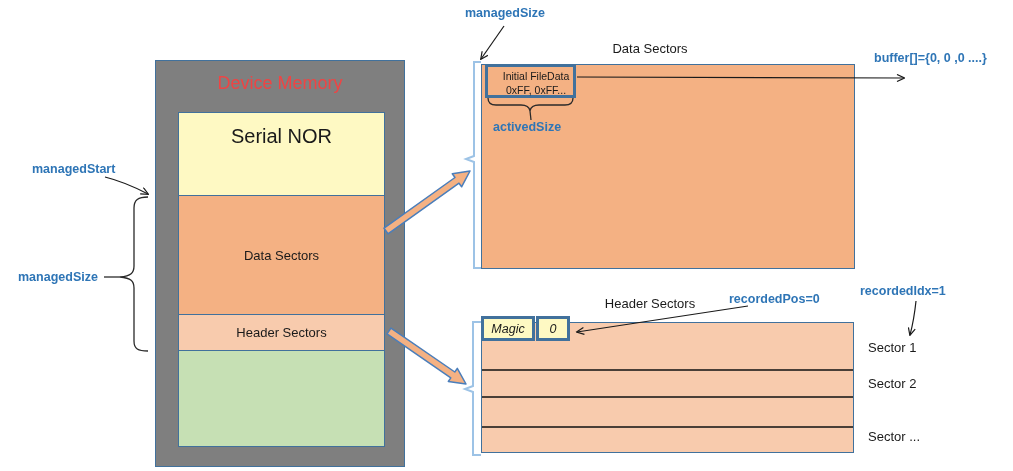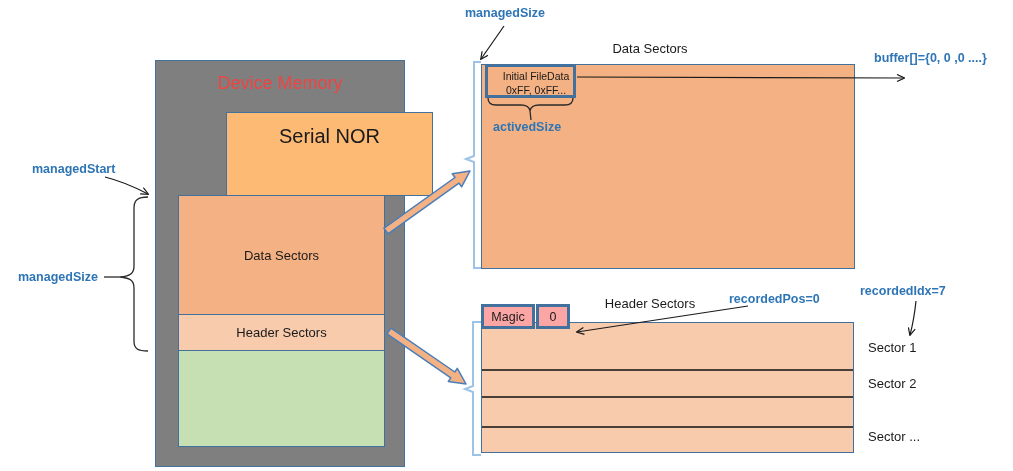--- a/index.html
+++ b/index.html
@@ -35,21 +35,21 @@
     text-align: center;
     color: #ef4444;
     font-size: 18px;
     white-space: nowrap;
   }
   .mem-section {
     left: 178px; width: 207px;
     border: 1px solid #41719c;
     display: flex; align-items: center; justify-content: center;
   }
-  .sec-serial  { top: 112px; height: 84px; background: #fdba74; align-items: flex-start; margin-left: 48px; }
+  .sec-serial  { top: 112px; height: 84px; background: #fef9c3; align-items: flex-start; }
   .sec-serial .black-label { font-size: 20px; margin-top: 12px; }
   .sec-data    { top: 195px; height: 120px; background: #f4b183; }
   .sec-header  { top: 314px; height: 37px; background: #f8cbad; }
   .sec-free    { top: 350px; height: 97px; background: #c6e0b4; }
   
   .panel-title {
     width: 140px; text-align: center;
   }
   .big-box {
     border: 1px solid #41719c;
@@ -62,26 +62,27 @@
     border: 3px solid #41719c;
     text-align: center;
     font-size: 10.5px;
     line-height: 14px;
     color: #1a1a1a;
     padding-top: 2px;
     white-space: nowrap;
     padding-left: 11px;
   }
   .hdr-cell {
-    top: 304px; height: 25px;
-    background: #fca5a5;
+    top: 316px; height: 25px;
+    background: #fef9c3;
     border: 3px solid #41719c;
     display: flex; align-items: center; justify-content: center;
     font-size: 12.5px;
     color: #1a1a1a;
+    font-style: italic;
   }
   .cell-magic { left: 481px; width: 54px; }
   .cell-pos   { left: 536px; width: 34px; }
   .sector-label { left: 868px; }
   #overlay { position: absolute; left: 0; top: 0; pointer-events: none; }
 </style>
 </head>
 <body>
 
 <div id="canvas">
@@ -108,21 +109,21 @@
   <div class="abs big-box top-box"></div>
   <div class="abs initial-box">
     <div>Initial FileData</div>
     <div>0xFF, 0xFF...</div>
   </div>
   <div class="abs blue-label" style="left:493px; top:120px;">activedSize</div>
   <div class="abs blue-label" style="left:874px; top:51px;">buffer[]={0, 0 ,0 ....}</div>
 
   <div class="abs black-label panel-title" style="left:580px; top:296px;">Header Sectors</div>
   <div class="abs blue-label" style="left:729px; top:292px;">recordedPos=0</div>
-  <div class="abs blue-label" style="left:860px; top:284px;">recordedIdx=7</div>
+  <div class="abs blue-label" style="left:860px; top:284px;">recordedIdx=1</div>
   <div class="abs big-box bottom-box"></div>
   <div class="abs hdr-cell cell-magic">Magic</div>
   <div class="abs hdr-cell cell-pos">0</div>
 
   <div class="abs black-label sector-label" style="top:340px;text-align:right;">Sector 1</div>
   <div class="abs black-label sector-label" style="top:376px;">Sector 2</div>
   <div class="abs black-label sector-label" style="top:429px;">Sector ...</div>
 
   <svg id="overlay" width="1013" height="471" viewBox="0 0 1013 471">
     <defs>

